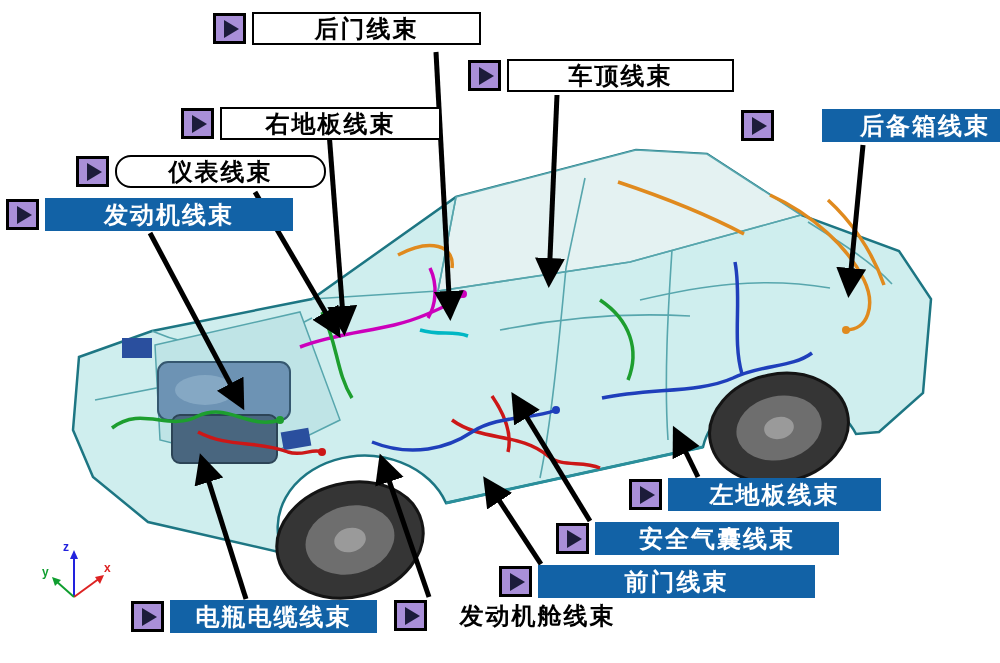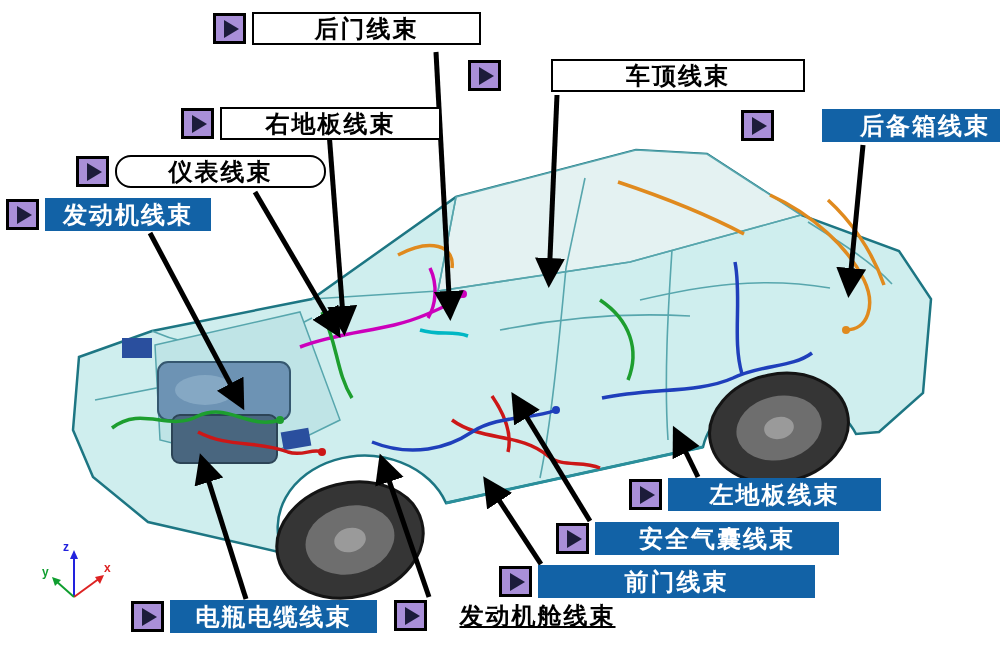--- a/index.html
+++ b/index.html
@@ -23,21 +23,21 @@
     border-bottom:9px solid transparent;
     margin-left:3px;
   }
   .cbox{
     height:33px;display:flex;align-items:center;justify-content:center;
     font-weight:bold;font-size:24px;line-height:1;letter-spacing:2px;
     box-sizing:border-box;white-space:nowrap;
   }
   .callout.white .cbox{background:#ffffff;border:2px solid #000;color:#000;}
   .callout.blue  .cbox{background:#1262a6;border:none;color:#ffffff;}
-  .callout.plain .cbox{background:transparent;border:none;color:#000;text-decoration:underline;}
+  .callout.plain .cbox{background:transparent;border:none;color:#000;}
 </style>
 </head>
 <body>
 
 <div class="stage">
 
   <svg class="scene" width="1000" height="663" viewBox="0 0 1000 663">
     <defs>
       <marker id="ah" markerWidth="7" markerHeight="7" refX="4.6" refY="3" orient="auto" markerUnits="strokeWidth">
         <path d="M0,0 L6,3 L0,6 Z" fill="#000"></path>
@@ -144,21 +144,21 @@
     <span class="marker">
         <span class="tri"></span>
       </span>
     <span class="cbox" style="width:229px;">后门线束</span>
   </div>
 
   <div class="callout white" style="left:468px;top:59px;">
     <span class="marker">
         <span class="tri"></span>
       </span>
-    <span class="cbox" style="width:254px;margin-left:44px;">车顶线束</span>
+    <span class="cbox" style="width:227px;">车顶线束</span>
   </div>
 
   <div class="callout white" style="left:181px;top:95px;margin-top:12px;">
     <span class="marker">
         <span class="tri"></span>
       </span>
     <span class="cbox" style="width:221px;">右地板线束</span>
   </div>
 
   <div class="callout blue" style="left:741px;top:109px;">
@@ -172,21 +172,21 @@
     <span class="marker">
         <span class="tri"></span>
       </span>
     <span class="cbox" style="width:211px;border-radius:16px;">仪表线束</span>
   </div>
 
   <div class="callout blue" style="left:6px;top:198px;">
     <span class="marker">
         <span class="tri"></span>
       </span>
-    <span class="cbox" style="width:166px;">发动机线束</span>
+    <span class="cbox" style="width:248px;">发动机线束</span>
   </div>
 
   <div class="callout blue" style="left:629px;top:478px;">
     <span class="marker">
         <span class="tri"></span>
       </span>
     <span class="cbox" style="width:213px;">左地板线束</span>
   </div>
 
   <div class="callout blue" style="left:556px;top:522px;">

